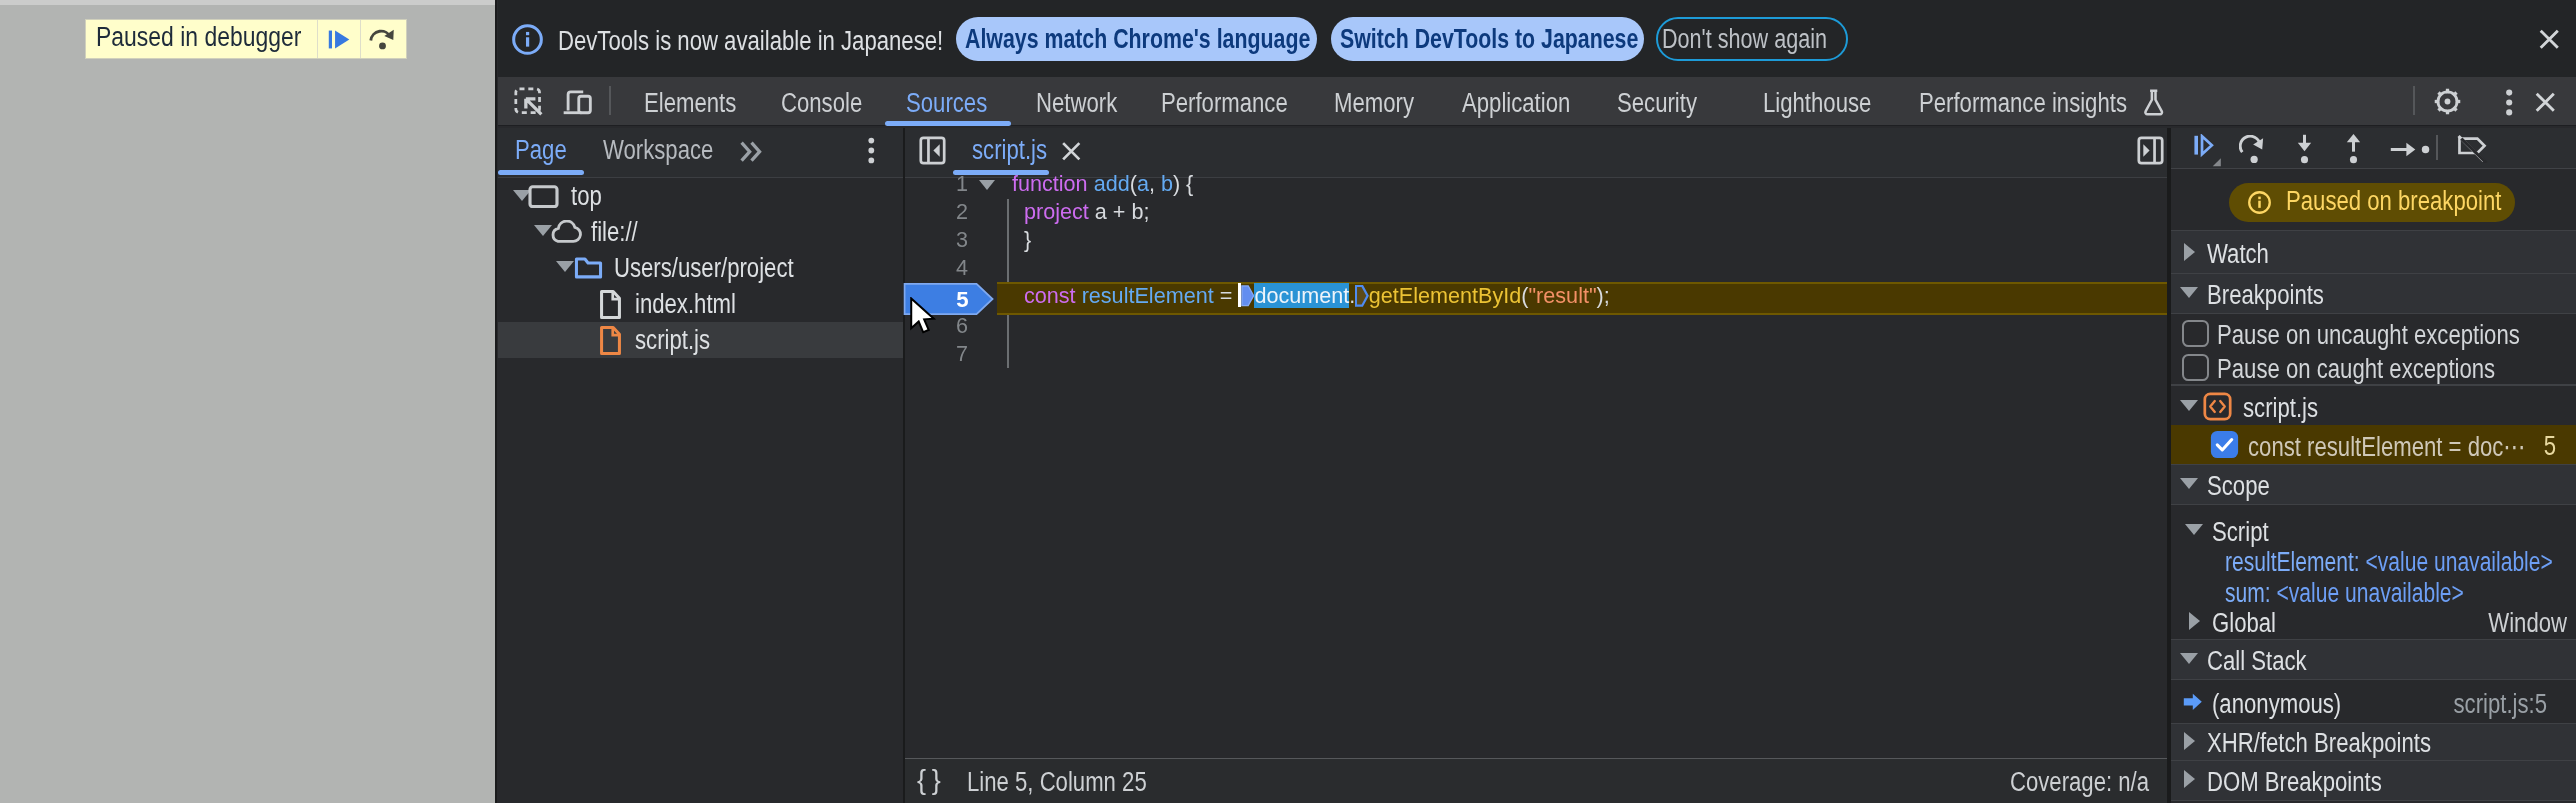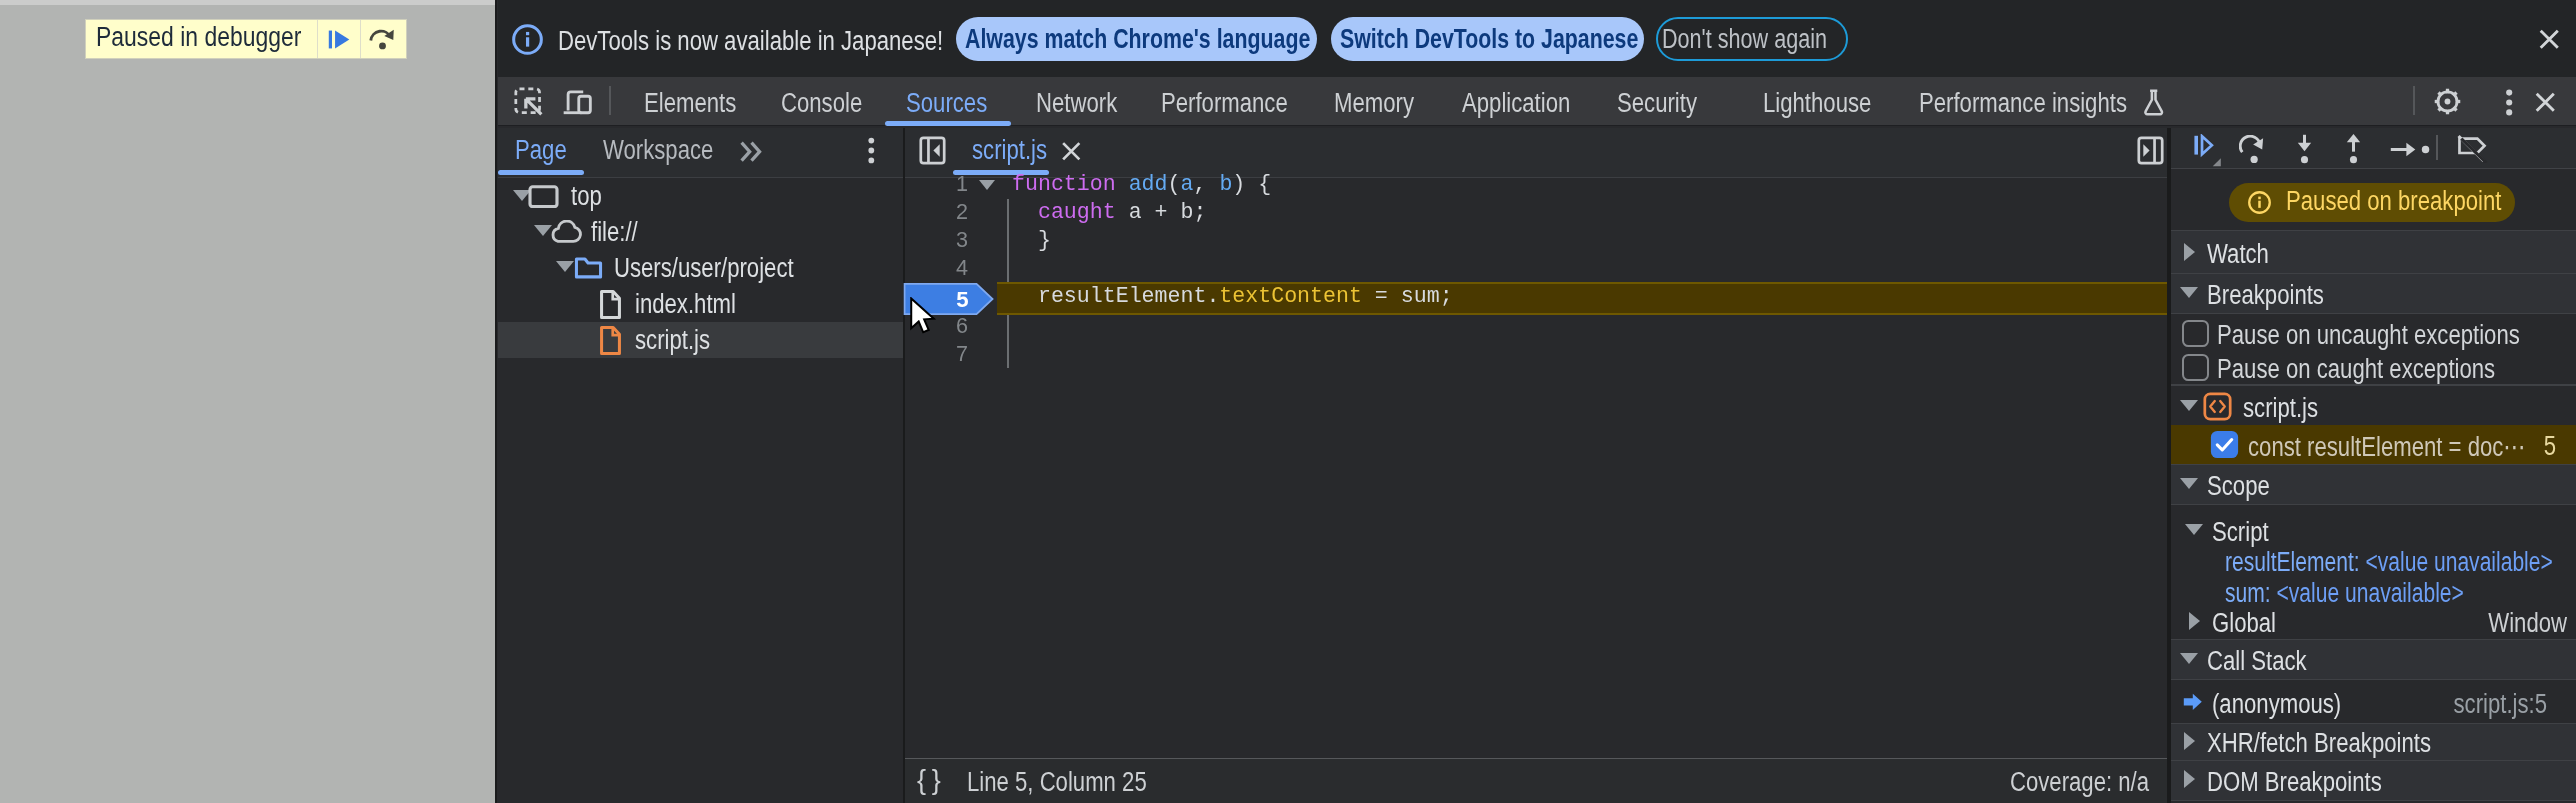--- a/index.html
+++ b/index.html
@@ -2,21 +2,21 @@
 <html style="font-size:14.4px"><head>
 <meta charset="utf-8">
 <style>
   * { margin:0; padding:0; box-sizing:border-box; }
   html,body { width:2576px; height:804px; overflow:hidden; }
   body { font-family:"Liberation Sans", sans-serif; position:relative; background:#b2b4b2; }
   .abs { position:absolute; }
   .ui { font-size:27px; color:#dde0e3; white-space:pre; transform:scaleX(0.82); transform-origin:0 50%; }
 
   .kw { color:#cd6cf0; } .vr { color:#64aaf2; } .fn { color:#ecc334; } .st { color:#f29066; } .nm { color:#a5d6b7; }
-  .ln { height:28px; white-space:pre;font-family:Liberation Mono, monospace; }
+  .ln { height:28px; white-space:pre; }
   .pill { top:17px; height:44px; border-radius:22.5px; background:#a8c7fa; color:#0d3a7d; font-weight:bold; line-height:43px; text-align:center; white-space:nowrap; }
   .dontshow { top:17px; height:44px; border-radius:22.5px; border:2.7px solid #1d9bd8; color:#bdc1c6; line-height:39px; text-align:center; white-space:nowrap; }
 </style>
 </head>
 <body>
 
 <div class="abs" style="left:0;top:0;width:498px;height:804px;background:#b2b4b2"></div>
 <div class="abs" style="left:0;top:0;width:498px;height:4.5px;background:#cbcccb"></div>
 <div class="abs" style="left:85px;top:19px;width:322px;height:40px;background:#fffecb;border:1.8px solid #d0d0bc;display:flex">
   <div style="width:231px;color:#1e2b3a;font-size:27px;line-height:35px;padding-left:11.7px;white-space:pre;transform:scaleX(0.85);transform-origin:0 50%">Paused in debugger</div>
@@ -182,24 +182,28 @@
 <div class="abs" style="left:997px;top:282px;width:1170px;height:33px;background:#4a3900;border-top:2.7px solid #6e5800;border-bottom:2.7px solid #6e5800"></div>
 <div class="abs" id="gut1" style="left:905px;top:170px;width:63px;text-align:right;font-size:21.6px;line-height:28px;color:#82868a;">1<br>2<br>3<br>4</div>
 <div class="abs" style="left:905px;top:312px;width:63px;text-align:right;font-size:21.6px;line-height:28px;color:#82868a;">6<br>7</div>
 <svg class="abs" style="left:903px;top:283px" width="92" height="32" viewBox="0 0 102 36">
     <polygon points="1,1 82,1 100,18 82,35 1,35" fill="#3d7ee3" stroke="#7fa9f0" stroke-width="2"></polygon>
     <text x="73" y="27" font-family="Liberation Sans" font-size="25" font-weight="bold" fill="#ffffff" text-anchor="end">5</text>
   </svg>
 <div class="abs" style="left:979px;top:180px;width:0;height:0;border-left:8px solid transparent;border-right:8px solid transparent;border-top:10px solid #9aa0a6"></div>
 <div class="abs" id="code" style="left:1012px;top:170px;font-size:21.6px;line-height:28px;color:#d7dade">
     <div class="ln"><span class="kw">function</span> <span class="vr">add</span>(<span class="vr">a</span>, <span class="vr">b</span>) {</div>
-    <div class="ln">  <span class="kw">caught</span> a + b;</div>
+    <div class="ln">  <span class="kw">project</span> a + b;</div>
     <div class="ln">  }</div>
     <div class="ln"></div>
-    <div class="ln">  resultElement.<span class="fn">textContent</span> = sum;</div>
+    <div class="ln">  <span class="kw">const</span> <span class="vr">resultElement</span> = <span style="display:inline-block;width:2.7px;height:23.4px;background:#fff;vertical-align:-3.6px"></span><svg width="13.5" height="21.6" viewBox="0 0 15 24" style="vertical-align:-3.6px">
+        <polygon points="1,1 8,1 14,12 8,23 1,23" fill="#638ef0" stroke="#85a9f5" stroke-width="1.5"></polygon>
+      </svg><span style="background:#2a93d5;color:#eef4fa">document</span>.<svg width="13.5" height="21.6" viewBox="0 0 15 24" style="vertical-align:-3.6px">
+        <polygon points="1,1 8,1 14,12 8,23 1,23" fill="#5c4a1a" stroke="#4f8bf0" stroke-width="2.5"></polygon>
+      </svg><span class="fn">getElementById</span>(<span class="st">"result"</span>);</div>
   </div>
 
 <svg class="abs" style="left:909px;top:297px" width="31" height="40" viewBox="0 0 17 22">
     <path d="M1.2 0.8 L1.2 17.2 L5.3 13.5 L7.8 19.4 L10.8 18.1 L8.3 12.3 L13.6 11.9 Z" fill="#ffffff" stroke="#000000" stroke-width="1.1"></path>
   </svg>
 
 <div class="abs" style="left:905px;top:758px;width:1262px;height:46px;background:#2a2c2e;border-top:1.8px solid #56585b"></div>
 <div class="abs" style="left:917px;top:765px;font-size:27px;color:#cdd0d3;letter-spacing:1.8px">{ }</div>
 <div class="abs ui" style="left:967px;top:767px;color:#cdd0d3">Line 5, Column 25</div>
 <div class="abs ui" style="left:2010px;top:767px;color:#cdd0d3">Coverage: n/a</div>

